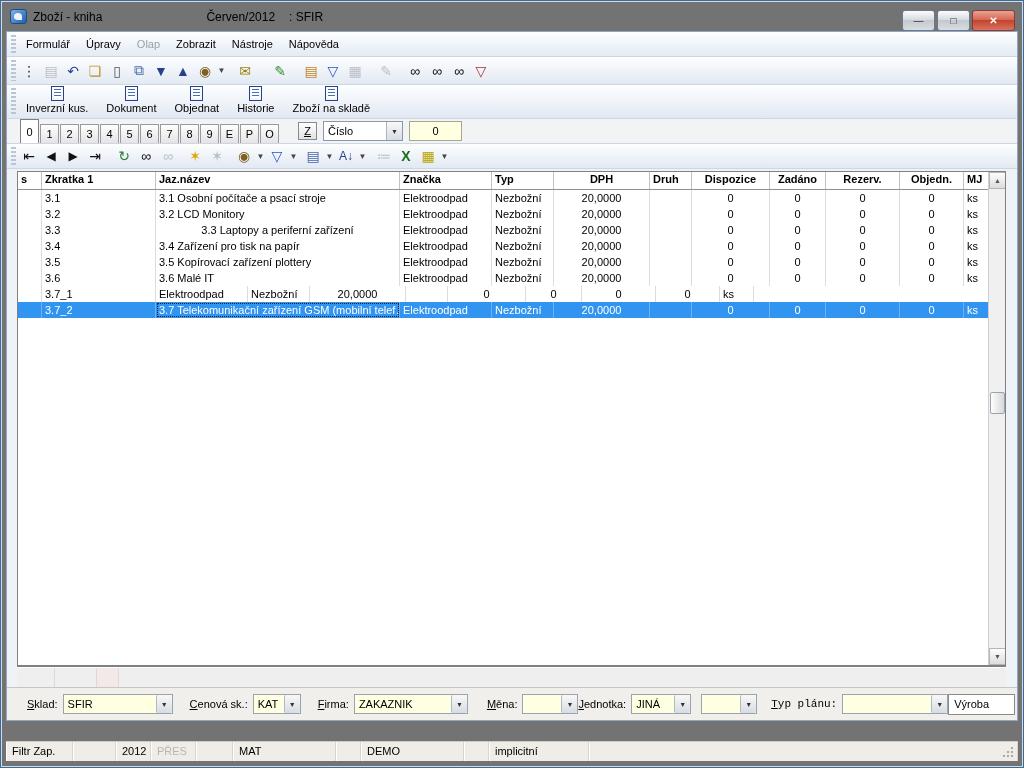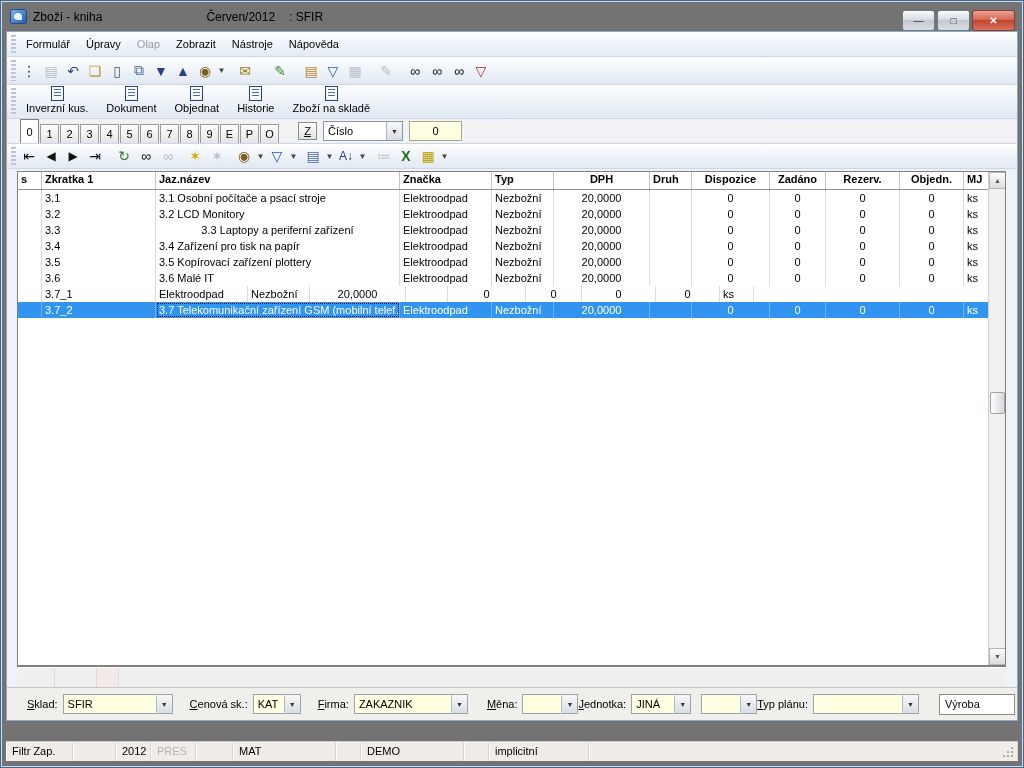--- a/index.html
+++ b/index.html
@@ -422,21 +422,21 @@
         </span>
         <span class="f-label" style=""><u>J</u>ednotka:</span>
         <span class="f-combo">
           <span class="val" style="width: 42px;">JINÁ</span>
           <span class="btn">▼</span>
         </span>
         <span class="f-combo" style="margin-left: 10px;">
           <span class="val" style="width: 38px;"></span>
           <span class="btn">▼</span>
         </span>
-        <span class="f-label" style=""><u>T</u>yp plánu:</span>
+        <span class="f-label" style="margin-left: 14px; font-family: Liberation Mono, monospace;"><u>T</u>yp plánu:</span>
         <span class="f-combo">
           <span class="val" style="width: 88px;"></span>
           <span class="btn">▼</span>
         </span>
         <span class="prod-box">Výroba</span>
       </div>
   </div>
 
   <div class="statusbar" id="statusbar">
       <span class="st-cell" style="width: 67px;">Filtr Zap.</span>

